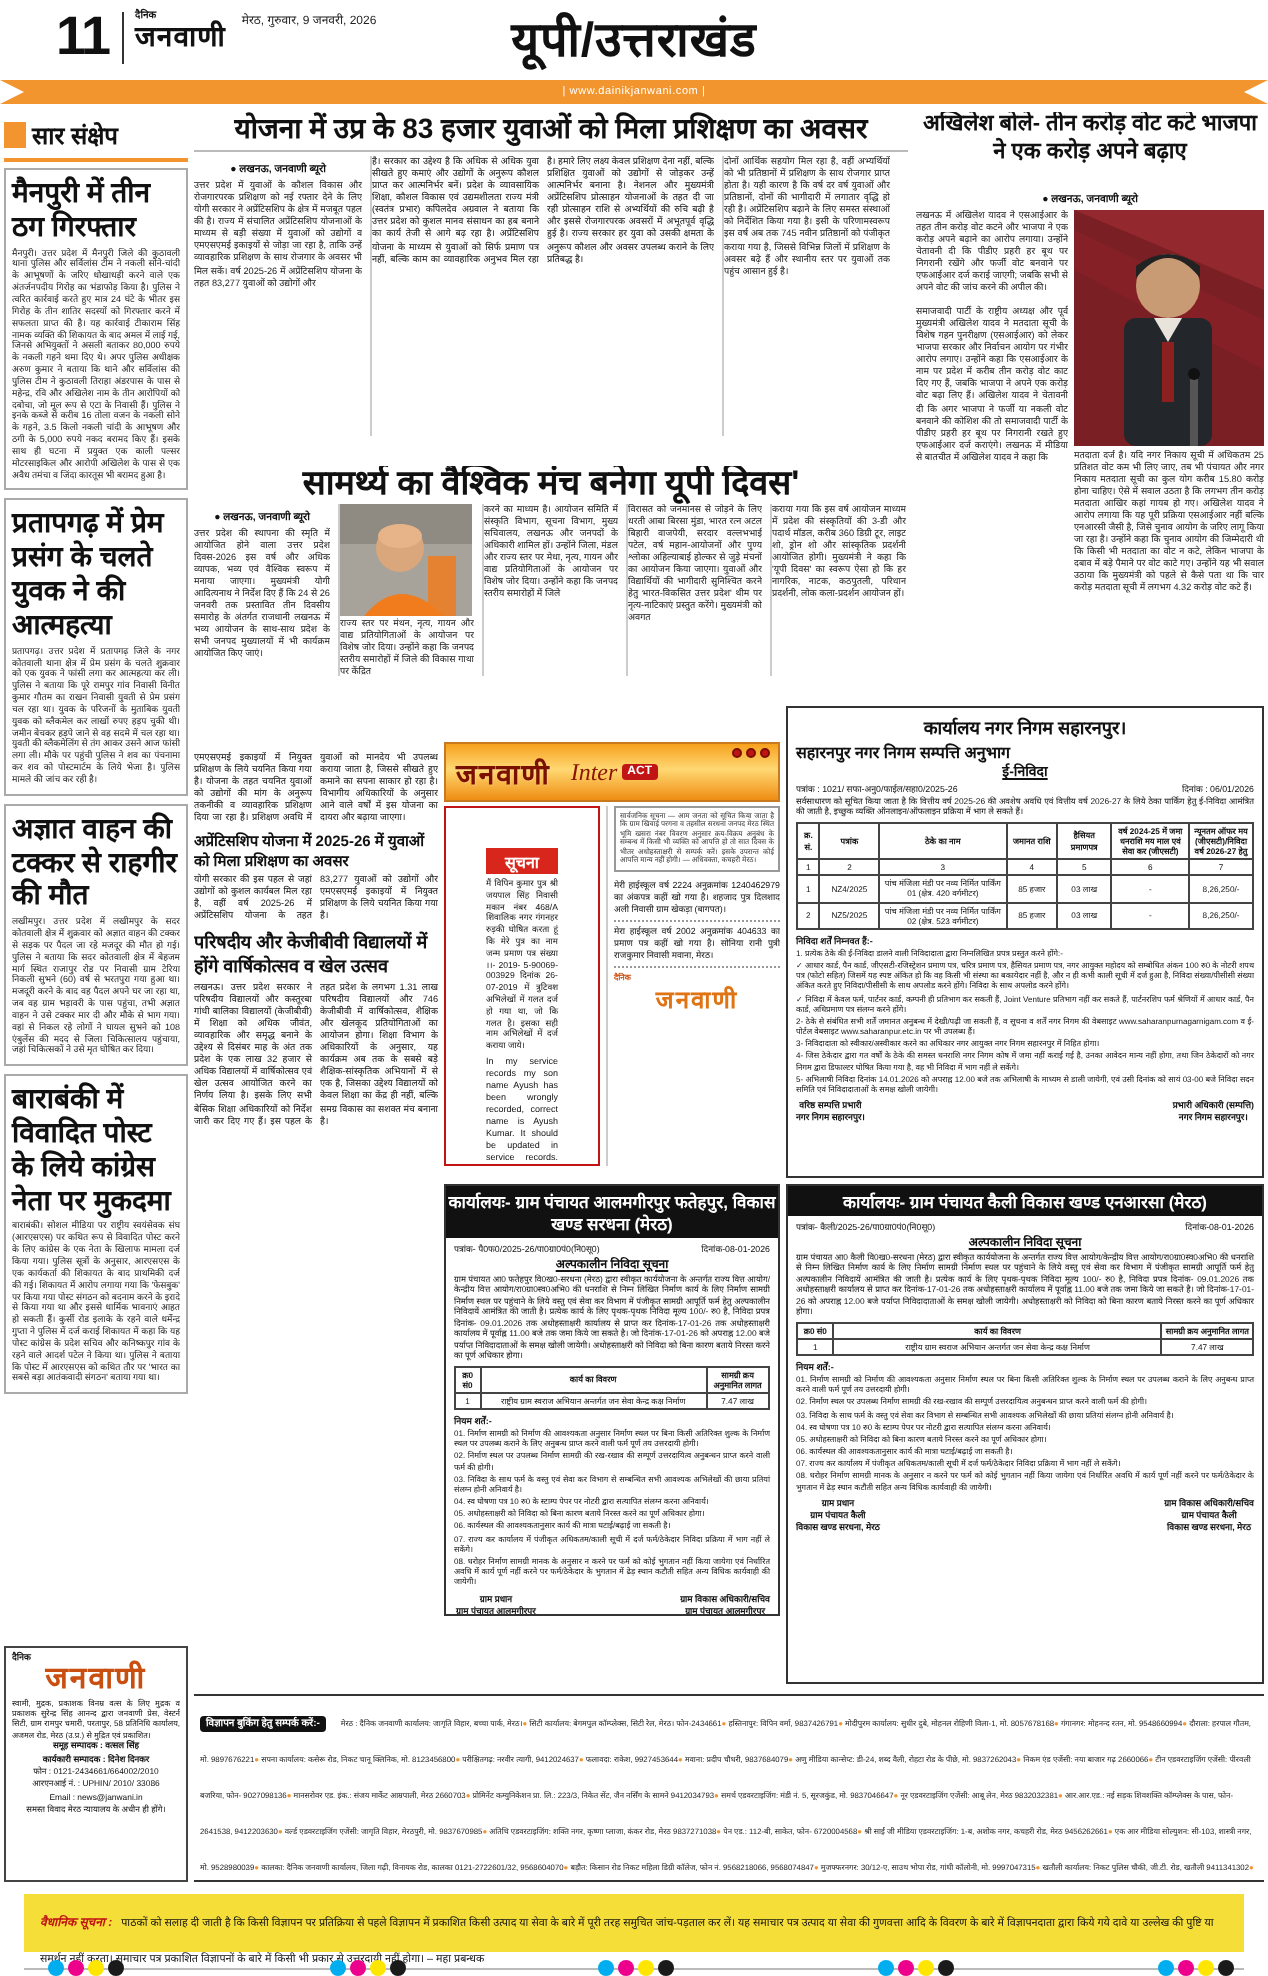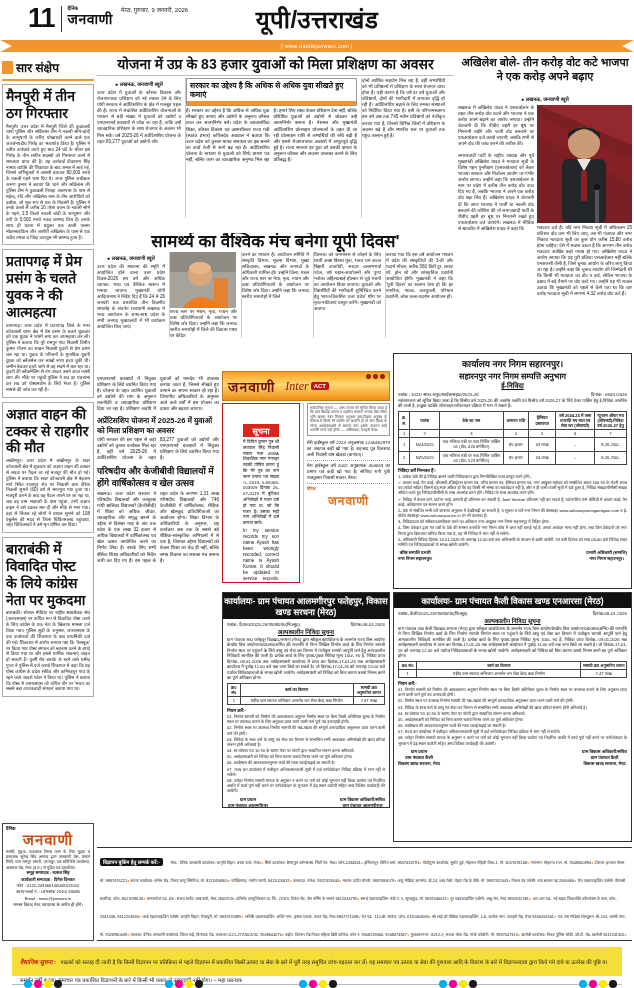--- a/index.html
+++ b/index.html
@@ -93,21 +93,21 @@
   .class-dense { font-size:3.6px; line-height:1.25; text-align:justify; color:#333; border:0.5px solid #999; padding:2px; margin-bottom:2px; }
   .class-item { font-size:4.4px; line-height:1.35; text-align:justify; border-bottom:0.5px dotted #999; padding:2px 0; }
   .mini-brand { text-align:center; margin-top:2px; }
   .mini-brand .d { font-size:4px; font-weight:bold; color:#c94f10; display:block; text-align:left; }
   .mini-brand .b { font-size:12px; font-weight:bold; color:#e07414; letter-spacing:1px; }
 
   
   .notice { border:1px solid #333; background:#fff; padding:3px 4px; overflow:hidden; position:absolute; }
   .saharanpur { left:393px; top:353px; width:239px; height:236px; }
   .n-org1 { font-size:9px; font-weight:bold; text-align:center; }
-  .n-org2 { font-size:8px; font-weight:bold; text-align:center; }
+  .n-org2 { font-size:8px; font-weight:bold; }
   .n-org3 { font-size:7px; font-weight:bold; text-align:center; text-decoration:underline; margin-bottom:1px; }
   .n-refrow { display:flex; justify-content:space-between; font-size:4.4px; margin-bottom:1px; }
   .n-intro { font-size:4.2px; line-height:1.3; text-align:justify; margin-bottom:2px; }
   table.ntab { width:100%; border-collapse:collapse; margin-bottom:2px; }
   table.ntab th, table.ntab td { border:0.5px solid #444; font-size:4.1px; line-height:1.25; padding:1px; text-align:center; vertical-align:middle; }
   table.ntab th { font-weight:bold; }
   .n-terms-title { font-size:4.5px; font-weight:bold; margin-bottom:1px; }
   .n-terms div { font-size:4px; line-height:1.3; text-align:justify; margin-bottom:1px; }
   .n-sigs { display:flex; justify-content:space-between; margin-top:3px; }
   .n-sig { font-size:4.4px; font-weight:bold; text-align:center; line-height:1.4; }
@@ -191,24 +191,20 @@
   </div>
 
   <div class="yojana">
     <div class="yojana-headline">योजना में उप्र के 83 हजार युवाओं को मिला प्रशिक्षण का अवसर</div>
     <div class="yojana-cols">
       <div class="yj-c1">
         <div class="byline">● लखनऊ, जनवाणी ब्यूरो</div>
         <div class="body-txt">उत्तर प्रदेश में युवाओं के कौशल विकास और रोजगारपरक प्रशिक्षण को नई रफ्तार देने के लिए योगी सरकार ने अप्रेंटिसशिप के क्षेत्र में मजबूत पहल की है। राज्य में संचालित अप्रेंटिसशिप योजनाओं के माध्यम से बड़ी संख्या में युवाओं को उद्योगों व एमएसएमई इकाइयों से जोड़ा जा रहा है, ताकि उन्हें व्यावहारिक प्रशिक्षण के साथ रोजगार के अवसर भी मिल सकें। वर्ष 2025-26 में अप्रेंटिसशिप योजना के तहत 83,277 युवाओं को उद्योगों और</div>
       </div>
       <div class="yj-mid colrule">
-        <div class="subhead-box">
-          <div class="sh">सरकार का उद्देश्य है कि अधिक से अधिक युवा सीखते हुए कमाएं</div>
-          <div class="bar"></div>
-        </div>
         <div class="yj-mid-cols">है। सरकार का उद्देश्य है कि अधिक से अधिक युवा सीखते हुए कमाएं और उद्योगों के अनुरूप कौशल प्राप्त कर आत्मनिर्भर बनें। प्रदेश के व्यावसायिक शिक्षा, कौशल विकास एवं उद्यमशीलता राज्य मंत्री (स्वतंत्र प्रभार) कपिलदेव अग्रवाल ने बताया कि उत्तर प्रदेश को कुशल मानव संसाधन का हब बनाने का कार्य तेजी से आगे बढ़ रहा है। अप्रेंटिसशिप योजना के माध्यम से युवाओं को सिर्फ प्रमाण पत्र नहीं, बल्कि काम का व्यावहारिक अनुभव मिल रहा है। हमारे लिए लक्ष्य केवल प्रशिक्षण देना नहीं, बल्कि प्रशिक्षित युवाओं को उद्योगों से जोड़कर उन्हें आत्मनिर्भर बनाना है। नेशनल और मुख्यमंत्री अप्रेंटिसशिप प्रोत्साहन योजनाओं के तहत दी जा रही प्रोत्साहन राशि से अभ्यर्थियों की रुचि बढ़ी है और इससे रोजगारपरक अवसरों में अभूतपूर्व वृद्धि हुई है। राज्य सरकार हर युवा को उसकी क्षमता के अनुरूप कौशल और अवसर उपलब्ध कराने के लिए प्रतिबद्ध है।</div>
       </div>
       <div class="yj-c4 colrule body-txt">दोनों आर्थिक सहयोग मिल रहा है, वहीं अभ्यर्थियों को भी प्रतिष्ठानों में प्रशिक्षण के साथ रोजगार प्राप्त होता है। यही कारण है कि वर्ष दर वर्ष युवाओं और प्रतिष्ठानों, दोनों की भागीदारी में लगातार वृद्धि हो रही है। अप्रेंटिसशिप बढ़ाने के लिए समस्त संस्थाओं को निर्देशित किया गया है। इसी के परिणामस्वरूप इस वर्ष अब तक 745 नवीन प्रतिष्ठानों को पंजीकृत कराया गया है, जिससे विभिन्न जिलों में प्रशिक्षण के अवसर बढ़े हैं और स्थानीय स्तर पर युवाओं तक पहुंच आसान हुई है।</div>
     </div>
   </div>
 
   <div class="akhilesh">
     <div class="akh-headline">अखिलेश बोले- तीन करोड़ वोट कटे भाजपा ने एक करोड़ अपने बढ़ाए</div>
     <div class="byline">● लखनऊ, जनवाणी ब्यूरो</div>
     <div class="akh-row">

